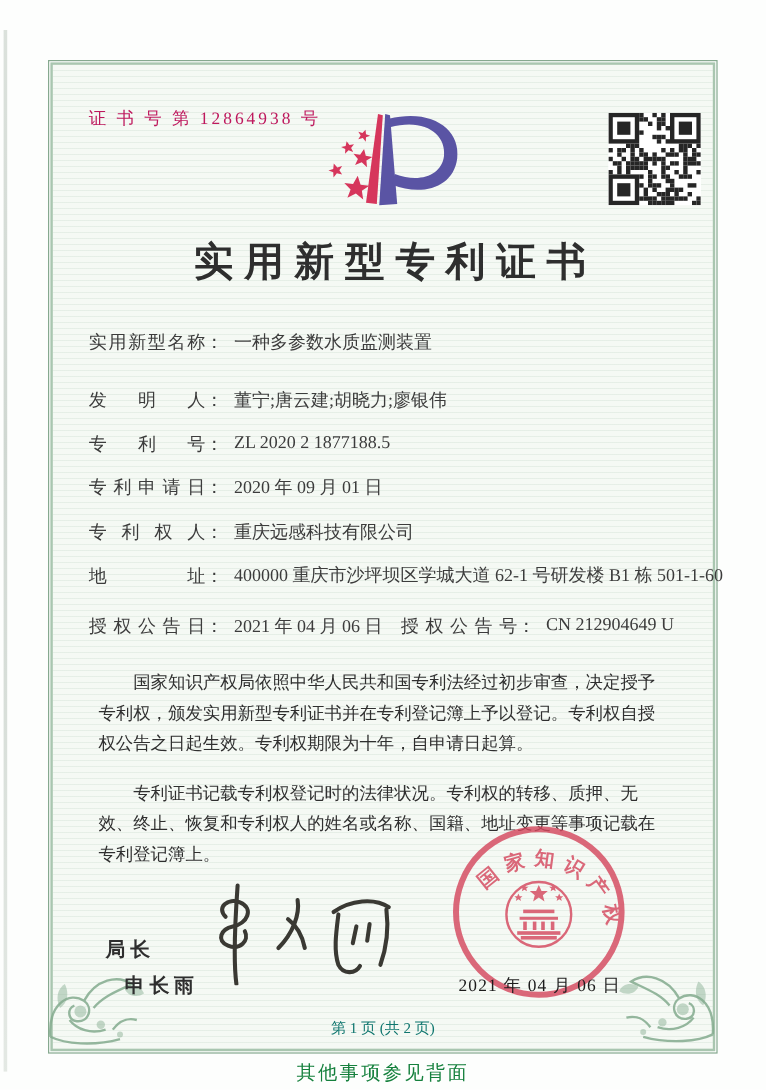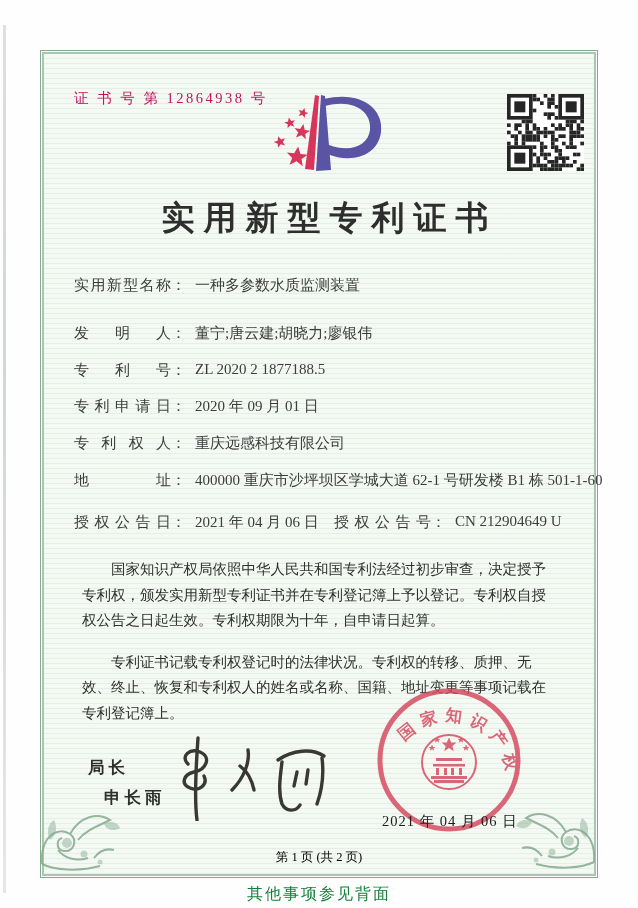--- a/index.html
+++ b/index.html
@@ -25,27 +25,27 @@
   .title{left:0;right:0;top:196px;text-align:center;font-size:33px;font-weight:600;
     letter-spacing:9px;color:#2e2e2e;margin-left:21px;}
   .row{left:74px;font-size:15px;color:#3c3c3c;white-space:nowrap;}
   .flabel{display:inline-block;width:97px;text-align:justify;text-align-last:justify;vertical-align:top;}
   .colon{display:inline-block;vertical-align:top;}
   .fvalue{display:inline-block;margin-left:9px;vertical-align:top;white-space:normal;}
   .fvalue.wrap{width:438px;line-height:19px;}
   .grp2{position:absolute;left:260px;top:0;white-space:nowrap;}
   .paras{left:66px;top:541px;width:508px;font-size:14.5px;line-height:25.5px;color:#2f2f2f;}
   .paras p{margin:16px;text-indent:2em;}
-  .director{font-size:16.5px;font-weight:700;letter-spacing:4px;color:#2e2e2e;}
+  .director{font-size:16.5px;font-weight:700;letter-spacing:4px;color:#2e2e2e;margin-top:24px;}
   .dir-title{left:88px;top:757px;}
   .dir-name{left:104px;top:787px;font-family:Liberation Mono, monospace;}
   .signature{left:160px;top:726px;width:185px;height:95px;}
   .seal{left:374px;top:684px;width:150px;height:150px;}
   .seal-date{left:382px;top:812px;font-size:14.5px;letter-spacing:1px;color:#1c1c1c;font-weight:500;}
-  .page-number{left:0;right:0;top:849px;text-align:center;font-size:12.5px;color:#000000;}
+  .page-number{left:0;right:0;top:849px;text-align:center;font-size:12.5px;color:#0f766e;}
   .back-note{left:0;right:0;top:884px;text-align:center;font-size:16px;letter-spacing:2px;color:#15803d;}
   .ornament{width:92px;height:92px;}
   .orn-left{left:34px;top:780px;}
   .orn-right{left:510px;top:778px;transform:scaleX(-1);}
 </style>
 </head>
 <body>
 
 <div class="page">
   <div class="scan-edge"></div>

